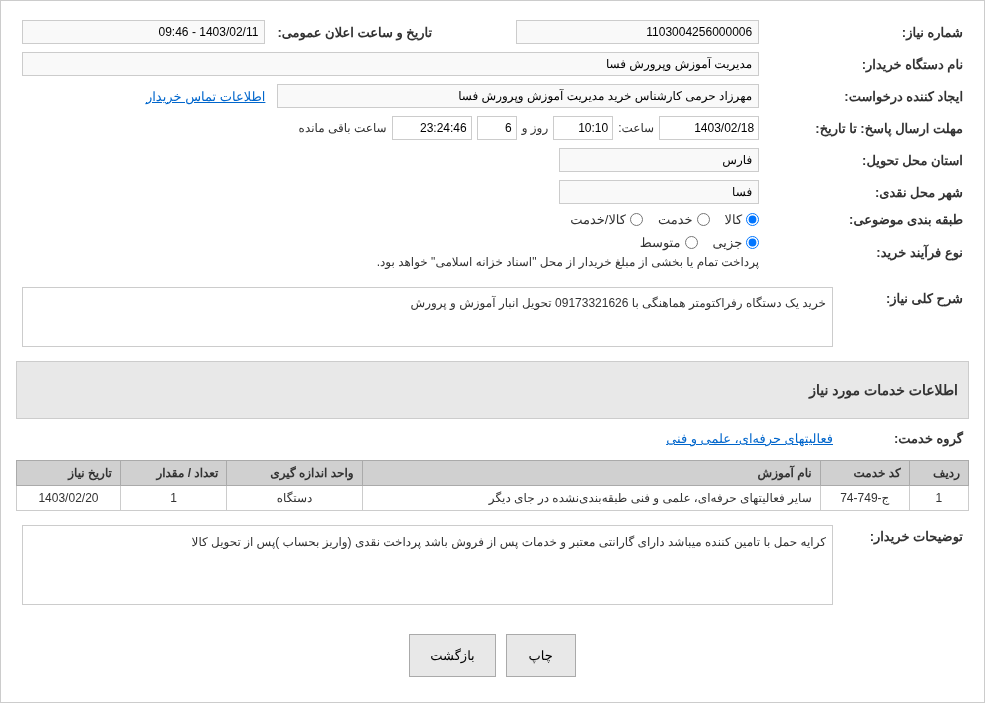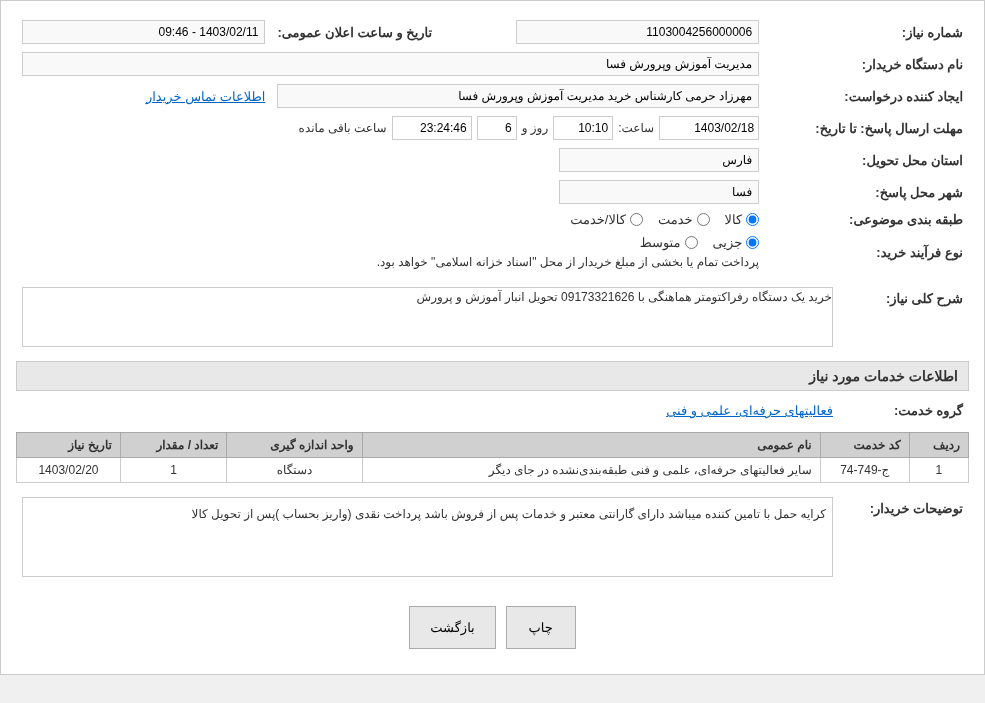--- a/index.html
+++ b/index.html
@@ -82,21 +82,21 @@
       align-items: center;
     }
     .radio-item {
       display: flex;
       align-items: center;
       gap: 4px;
     }
     .section-title {
       background: #e8e8e8;
       border: 1px solid #ccc;
-      padding: 6px 10px;
+      padding: 20px 10px;
       font-weight: bold;
       font-size: 14px;
       margin: 10px 0 8px 0;
       text-align: right;
     }
     .services-table {
       width: 100%;
       border-collapse: collapse;
       font-size: 12px;
     }
@@ -127,20 +127,21 @@
       border: 1px solid #aaa;
       background: #e8e8e8;
       cursor: pointer;
       font-family: Tahoma, Arial, sans-serif;
       font-size: 13px;
       min-width: 70px;
     }
     .description-box {
       border: 1px solid #ccc;
       min-height: 60px;
+      padding: 6px;
       font-size: 12px;
       direction: rtl;
       line-height: 1.6;
     }
     .buyer-desc-box {
       border: 1px solid #ccc;
       min-height: 80px;
       padding: 6px;
       font-size: 12px;
       direction: rtl;
@@ -203,21 +204,21 @@
       </tr>
 
       <tr>
         <td class="label-cell">استان محل تحویل:</td>
         <td colspan="4">
           <input class="value-input-readonly" type="text" readonly="" style="width: 200px;" value="فارس">
         </td>
       </tr>
 
       <tr>
-        <td class="label-cell">شهر محل پاسخ:</td>
+        <td class="label-cell">شهر محل نقدی:</td>
         <td colspan="4">
           <input class="value-input-readonly" type="text" readonly="" style="width: 200px;" value="فسا">
         </td>
       </tr>
 
       <tr>
         <td class="label-cell">طبقه بندی موضوعی:</td>
         <td colspan="4">
           <div class="radio-group">
             <label class="radio-item">
@@ -281,21 +282,21 @@
         </td>
       </tr>
     </tbody>
       </table>
 
     <table class="services-table">
       <thead>
         <tr>
           <th>ردیف</th>
           <th>کد خدمت</th>
-          <th>نام عمومی</th>
+          <th>نام آموزش</th>
           <th>واحد اندازه گیری</th>
           <th>تعداد / مقدار</th>
           <th>تاریخ نیاز</th>
         </tr>
       </thead>
       <tbody id="services-tbody">
       <tr>
       <td>1</td>
       <td>ج-749-74</td>
       <td style="text-align:right;">سایر فعالیتهای حرفه‌ای، علمی و فنی طبقه‌بندی‌نشده در جای دیگر</td>

